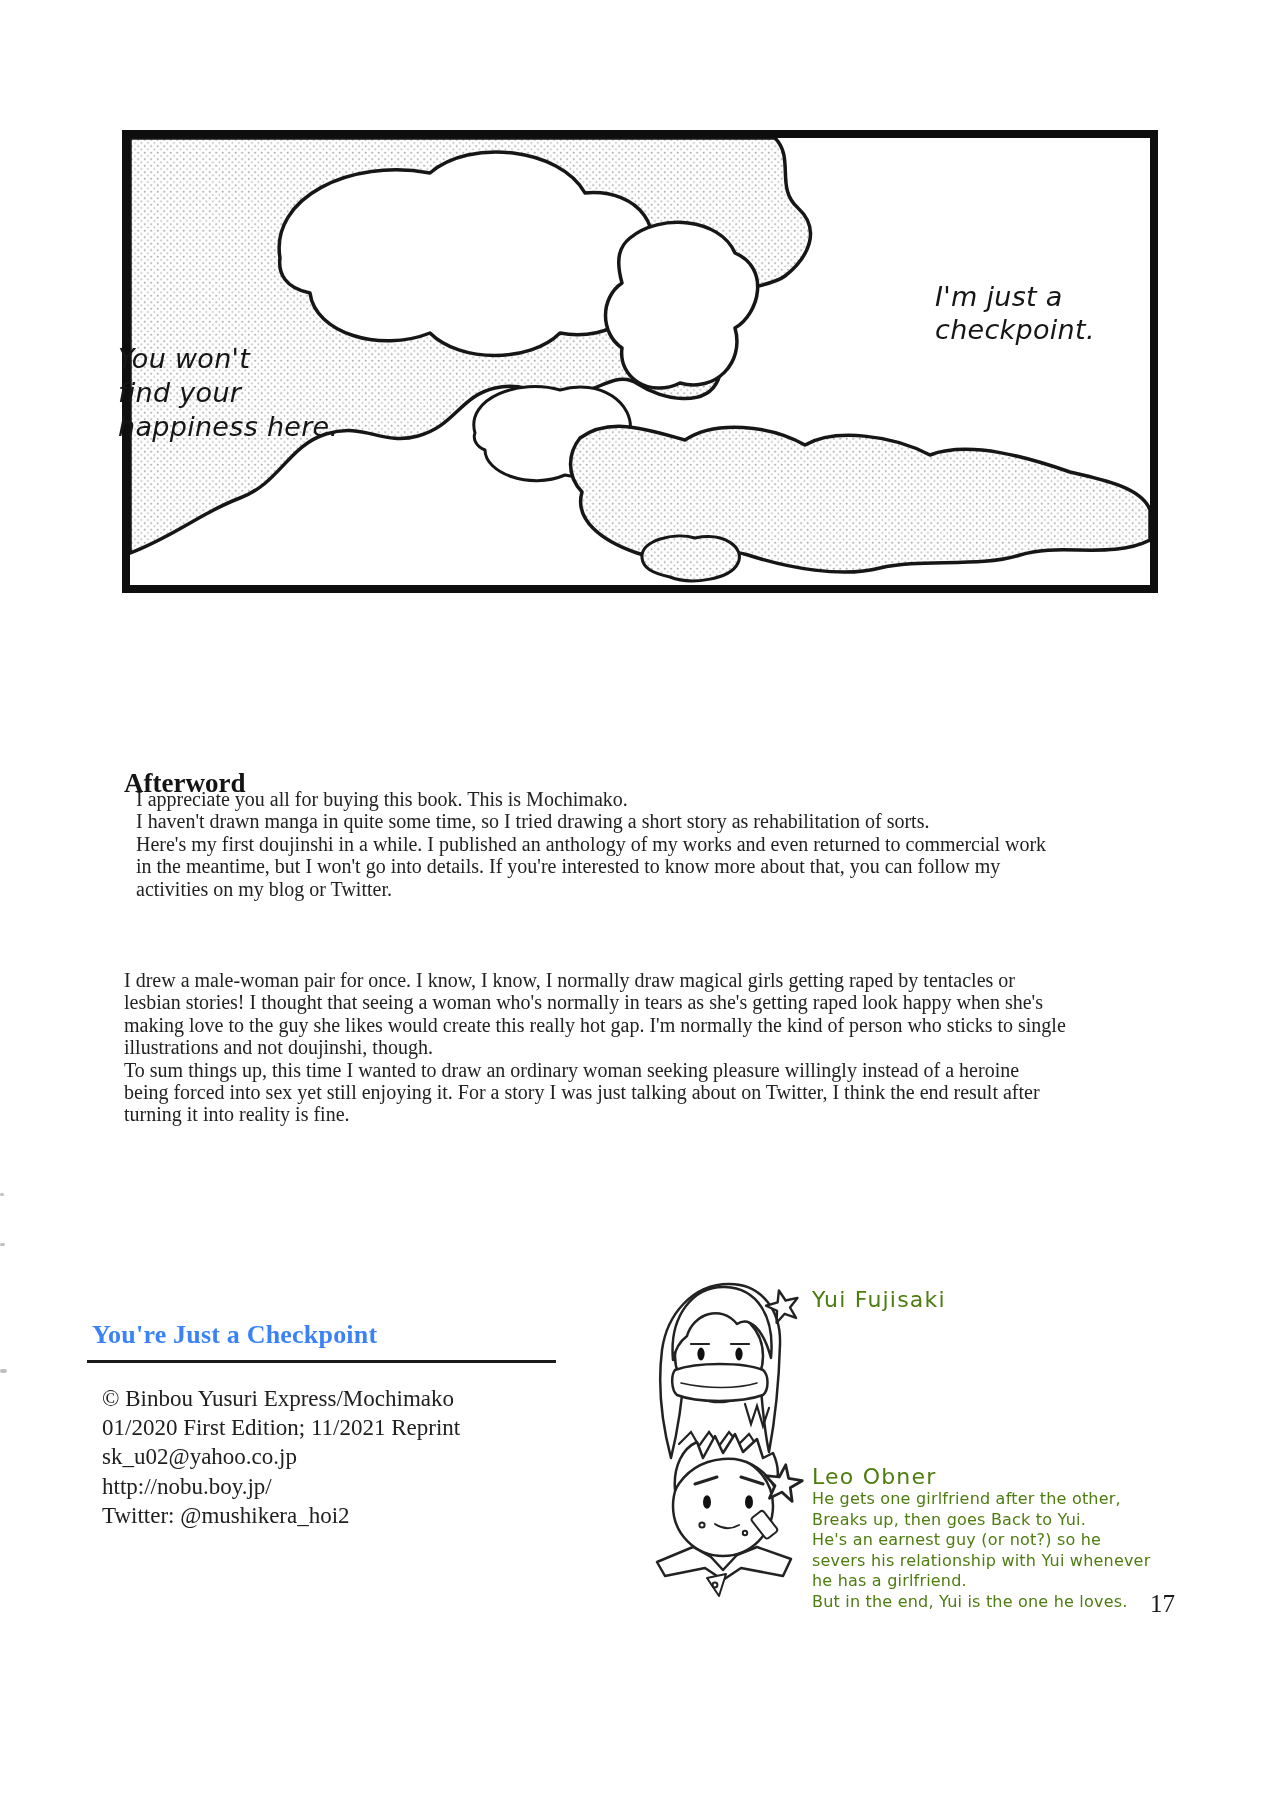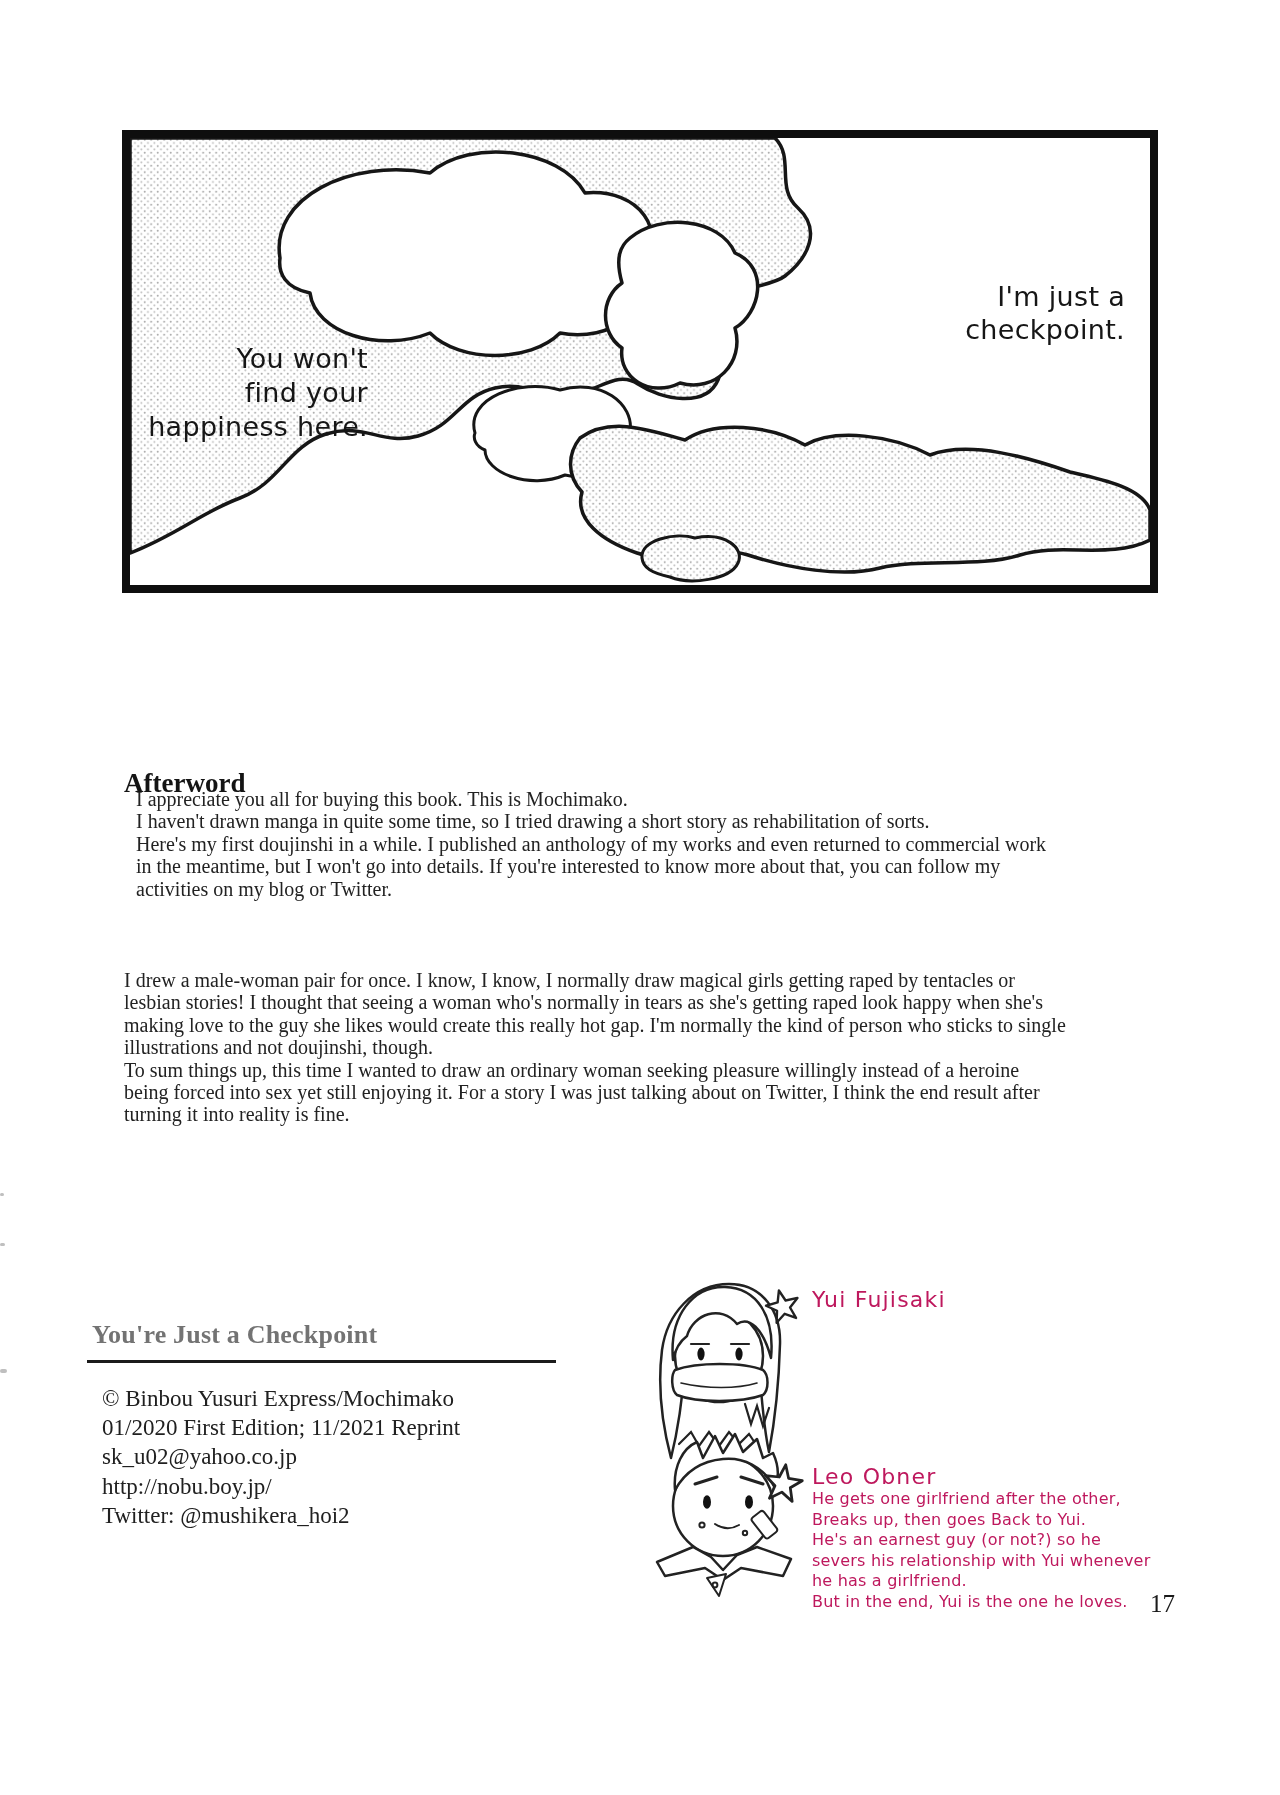--- a/index.html
+++ b/index.html
@@ -11,40 +11,40 @@
   .abs{position:absolute;}
   .pre{white-space:pre-line;}
 
   
   #panel{
     left:122px;top:130px;width:1020px;height:447px;
     border:8px solid #0e0e0e;background:#fff;
   }
   #panel svg{display:block;width:100%;height:100%;}
   .bubble{
-    font-family:"DejaVu Sans",sans-serif;
-    color:#161616;text-align:right;
+    font-family:"DejaVu Sans",sans-serif;font-style:italic;
+    color:#161616;text-align:left;
   }
   #bubble-left{left:118px;top:342px;width:250px;font-size:27px;line-height:34px;letter-spacing:.3px;}
   #bubble-right{left:935px;top:280px;width:190px;font-size:27px;line-height:33px;letter-spacing:.3px;}
 
   
   #afterword-heading{left:124px;top:768px;font-size:27px;font-weight:bold;color:#141414;}
   .para{left:124px;width:1062px;font-size:20px;line-height:22.4px;color:#222;}
   #para-1{top:788px;margin-left:12px;}
   #para-2{top:969px;}
   #para-3{top:1166px;}
 
   
-  #book-title{left:92px;top:1320px;font-size:26px;font-weight:bold;color:#737373;letter-spacing:.2px;}
+  #book-title{left:92px;top:1320px;font-size:26px;font-weight:bold;color:#3b82f6;letter-spacing:.2px;}
   #title-rule{left:87px;top:1360px;width:469px;height:3px;background:#1b1b1b;}
   #colophon-lines{left:102px;top:1384px;font-size:23px;line-height:29.2px;color:#202020;}
 
   
-  .hand{font-family:"DejaVu Sans",sans-serif;color:#be185d;}
+  .hand{font-family:"DejaVu Sans",sans-serif;color:#4d7c0f;}
   .char-name{font-size:22px;letter-spacing:1.2px;}
   .char-desc{font-size:16px;line-height:20.6px;letter-spacing:.2px;}
   #char1-name{left:812px;top:1287px;}
   #char1-desc{left:812px;top:1311px;width:400px;}
   #char2-name{left:812px;top:1464px;}
   #char2-desc{left:812px;top:1489px;width:400px;}
   #star-1{left:763px;top:1286px;width:40px;height:40px;}
   #star-2{left:760px;top:1460px;width:46px;height:46px;}
   #yui-portrait{left:645px;top:1272px;width:140px;height:192px;}
   #leo-portrait{left:645px;top:1426px;width:150px;height:182px;}

